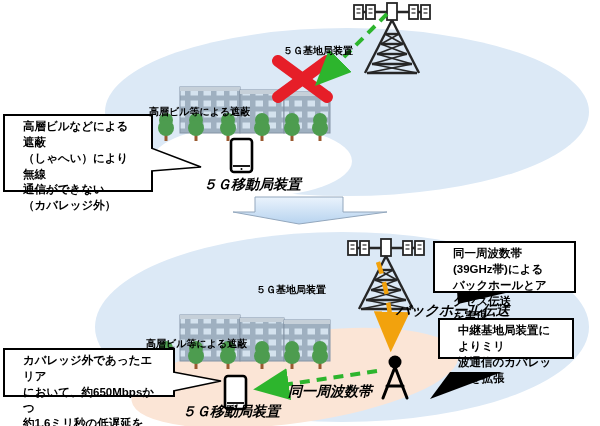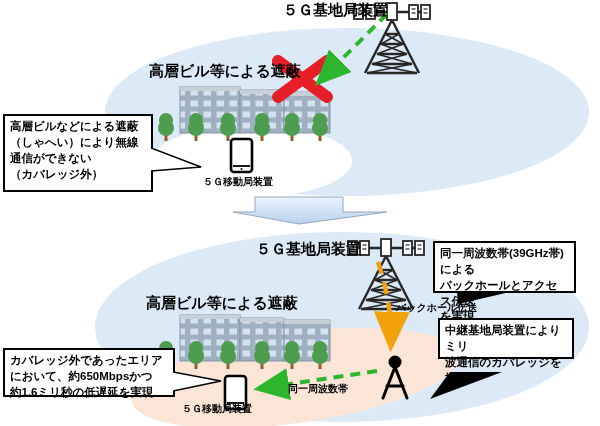--- a/index.html
+++ b/index.html
@@ -8,25 +8,25 @@
     font-family:"Liberation Sans","DejaVu Sans",sans-serif;background:#fff;
   }
   .layer{position:absolute;left:0;top:0;z-index:1;}
   .lbl{
     position:absolute;z-index:4;color:#000;font-weight:bold;
     white-space:pre-line;line-height:1.2;
   }
   .callout{
     position:absolute;z-index:2;background:#fff;border:2px solid #000;
     color:#000;font-weight:bold;white-space:pre-line;
-    font-size:11.5px;line-height:1.38;padding:3px 5px;box-sizing:border-box;
+    font-size:11.5px;line-height:1.38;padding:3px 18px;box-sizing:border-box;
   }
   .tail{position:absolute;z-index:3;}
-  .fs13{font-size:15px;}
-  .fs14{font-size:10px;}
+  .fs13{font-size:10px;margin-top:44px;}
+  .fs14{font-size:14px;font-style:italic;}
 </style>
 </head>
 <body>
 
 <div class="canvas">
 
   <svg class="layer" width="600" height="426" viewBox="0 0 600 426">
     <defs>
       <pattern id="win" width="13" height="11" patternUnits="userSpaceOnUse">
         <rect width="13" height="11" fill="#9fb0c0"></rect>

